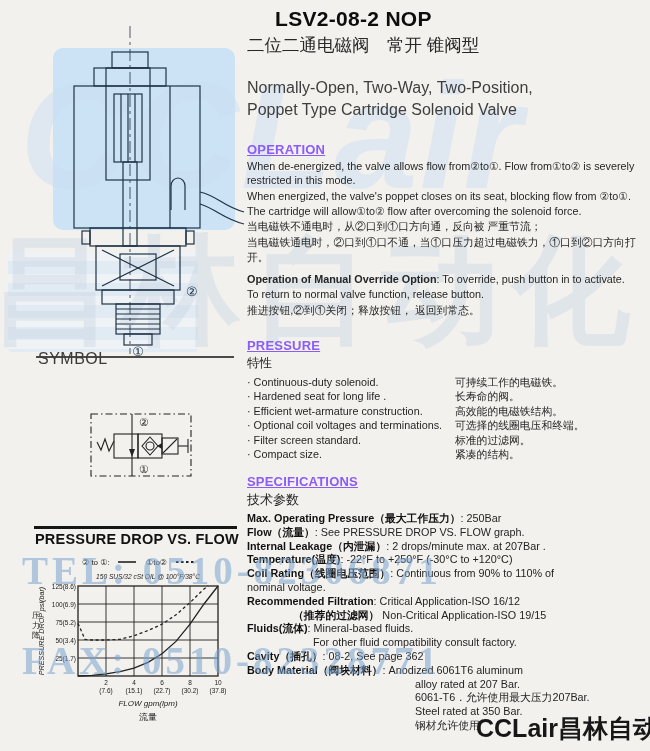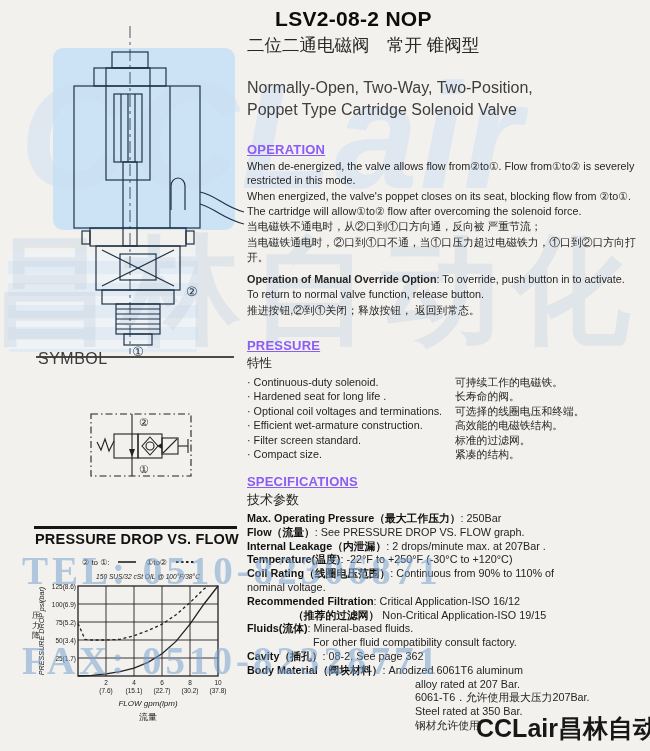--- a/index.html
+++ b/index.html
@@ -194,26 +194,26 @@
     <div class="feat-rows">
         <div class="feat-row">
         <span class="feat-en">Continuous-duty solenoid.</span>
         <span class="feat-cn">可持续工作的电磁铁。</span>
       </div>
         <div class="feat-row">
         <span class="feat-en">Hardened seat for long life .</span>
         <span class="feat-cn">长寿命的阀。</span>
       </div>
         <div class="feat-row">
+        <span class="feat-en">Efficient wet-armature construction.</span>
+        <span class="feat-cn">高效能的电磁铁结构。</span>
+      </div>
+        <div class="feat-row">
         <span class="feat-en">Optional coil voltages and terminations.</span>
         <span class="feat-cn">可选择的线圈电压和终端。</span>
-      </div>
-        <div class="feat-row">
-        <span class="feat-en">Efficient wet-armature construction.</span>
-        <span class="feat-cn">高效能的电磁铁结构。</span>
       </div>
         <div class="feat-row">
         <span class="feat-en">Filter screen standard.</span>
         <span class="feat-cn">标准的过滤网。</span>
       </div>
         <div class="feat-row">
         <span class="feat-en">Compact size.</span>
         <span class="feat-cn">紧凑的结构。</span>
       </div>
       </div>

